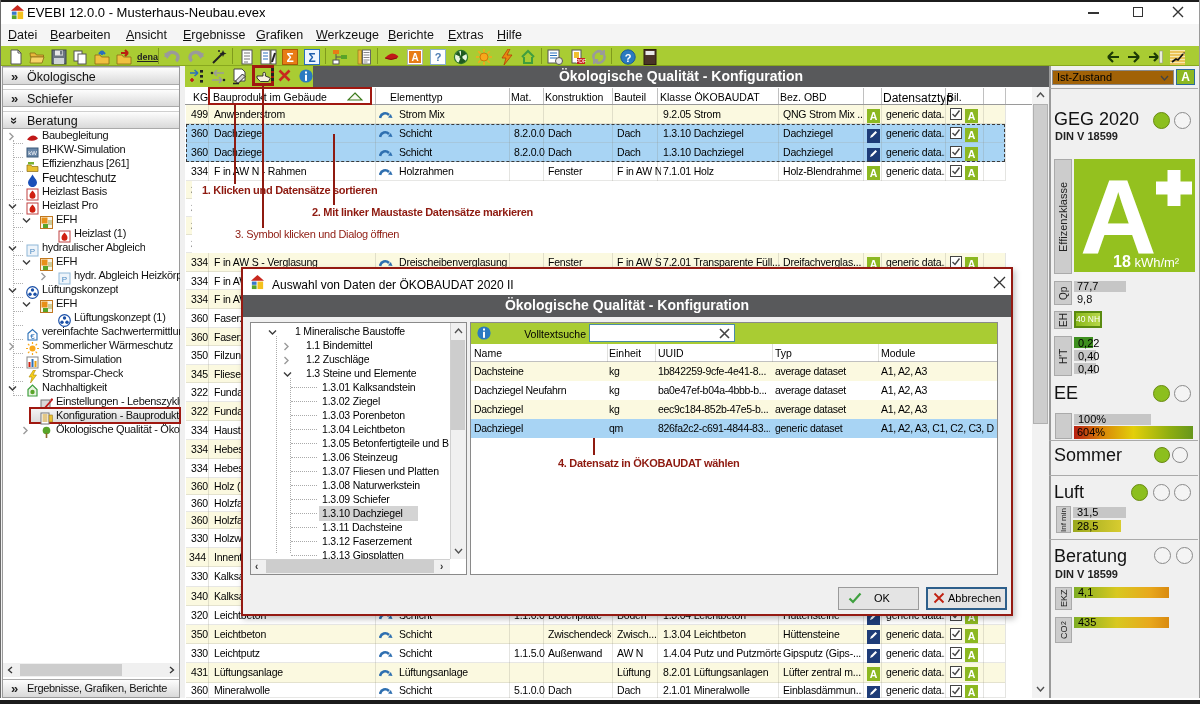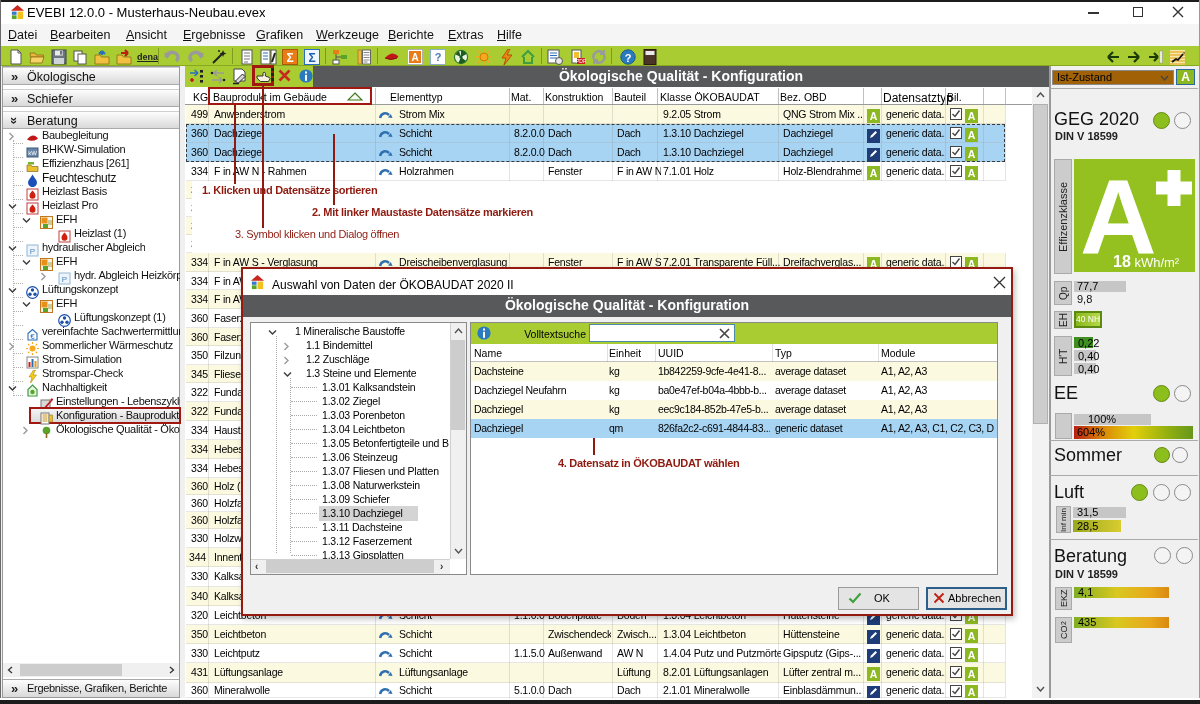--- a/index.html
+++ b/index.html
@@ -921,21 +921,21 @@
 <div class="a" style="left:1074px;top:337px;width:19px;height:11px;background:#3e8f1f;"></div>
 <div class="a tx" style="left:1078px;top:337px;font-size:11px;color:#000;">0,22</div>
 <div class="a" style="left:1074px;top:350px;width:22px;height:11px;background:#c6c6c6;"></div>
 <div class="a tx" style="left:1078px;top:350px;font-size:11px;color:#000;">0,40</div>
 <div class="a" style="left:1074px;top:363px;width:22px;height:11px;background:#c6c6c6;"></div>
 <div class="a tx" style="left:1078px;top:363px;font-size:11px;color:#000;">0,40</div>
 <div class="a tx" style="left:1054px;top:383px;font-size:18px;color:#111;">EE</div>
 <div class="a" style="left:1153px;top:385px;width:17px;height:17px;border-radius:50%;background:#8cbf1e;border:1.5px solid #6a8a14;"></div>
 <div class="a" style="left:1174px;top:385px;width:17px;height:17px;border-radius:50%;background:#f4f4f4;border:1.5px solid #8a8a8a;"></div>
 <div class="a" style="left:1055px;top:413px;width:17px;height:26px;background:#ccc;border:1px solid #aaa;"></div>
-<div class="a" style="left:1074px;top:414px;width:77px;height:11px;background:#c6c6c6;font-size:11px;line-height:11px;padding-left:14px;">100%</div>
+<div class="a" style="left:1074px;top:414px;width:77px;height:11px;background:#c6c6c6;font-size:11px;line-height:11px;padding-left:4px;">100%</div>
 <div class="a" style="left:1074px;top:426px;width:119px;height:13px;background:linear-gradient(90deg,#b81f12,#d98908 25%,#e3cf0a 50%,#8fae10 80%,#67971c);font-size:11px;line-height:13px;padding-left:3px;">604%</div>
 <div class="a tx" style="left:1054px;top:445px;font-size:18px;color:#111;">Sommer</div>
 <div class="a" style="left:1154px;top:447px;width:16px;height:16px;border-radius:50%;background:#8cbf1e;border:1.5px solid #6a8a14;"></div>
 <div class="a" style="left:1172px;top:447px;width:16px;height:16px;border-radius:50%;background:#f4f4f4;border:1.5px solid #8a8a8a;"></div>
 <div class="a tx" style="left:1054px;top:482px;font-size:18px;color:#111;">Luft</div>
 <div class="a" style="left:1131px;top:484px;width:17px;height:17px;border-radius:50%;background:#8cbf1e;border:1.5px solid #6a8a14;"></div>
 <div class="a" style="left:1153px;top:484px;width:17px;height:17px;border-radius:50%;background:#f4f4f4;border:1.5px solid #8a8a8a;"></div>
 <div class="a" style="left:1174px;top:484px;width:17px;height:17px;border-radius:50%;background:#f4f4f4;border:1.5px solid #8a8a8a;"></div>
 <div class="a" style="left:1056px;top:506px;width:15px;height:27px;background:#ccc;border:1px solid #aaa;writing-mode:vertical-rl;transform:rotate(180deg);display:flex;align-items:center;justify-content:center;font-size:8px;color:#222;">Inf min</div>
 <div class="a" style="left:1073px;top:507px;width:53px;height:11px;background:#c6c6c6;font-size:11px;line-height:11px;padding-left:4px;">31,5</div>

